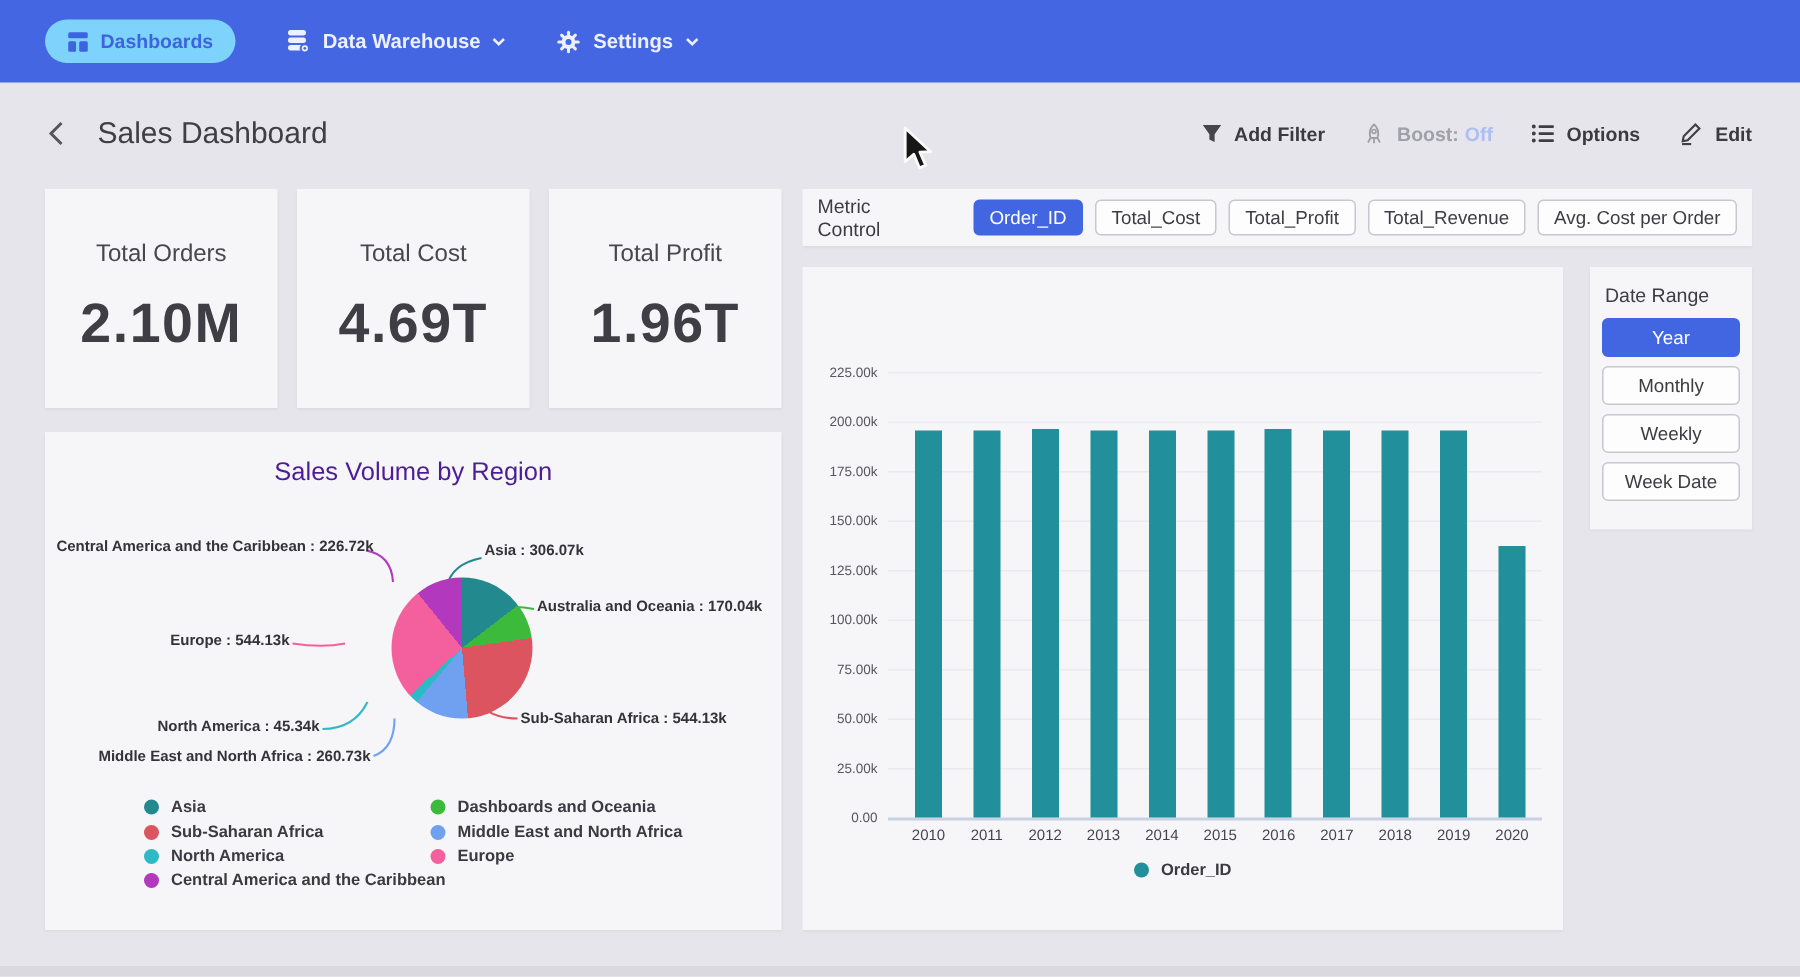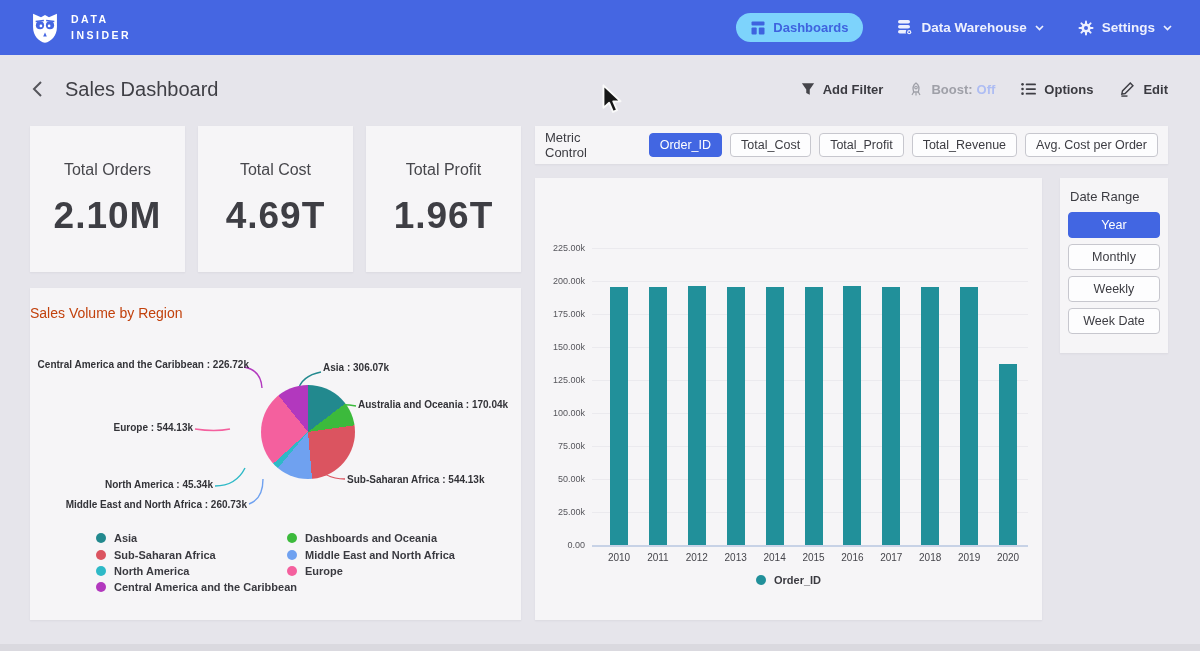--- a/index.html
+++ b/index.html
@@ -38,21 +38,21 @@
 
   
   .metric-strip { left:535px; top:126px; width:633px; height:38px; display:flex; align-items:center; padding:0 10px; gap:20px; }
   .metric-strip-label { font-size:13px; color:#3C3C42; margin-right:4px; }
   .pill-btn { background:#FDFDFE; border:1px solid #C7C7CE; border-radius:4px; padding:4px 10px;
               font-size:12.5px; color:#3C3C42; cursor:pointer; font-family:"Liberation Sans", sans-serif; white-space:nowrap; }
   .pill-btn.active { background:#4266E2; border-color:#4266E2; color:#fff; }
 
   
   .pie-card { left:30px; top:288px; width:491px; height:332px; }
-  .pie-title { position:absolute; top:17px; left:0; width:100%; font-size:14px; color:#c2410c; }
+  .pie-title { position:absolute; top:17px; left:0; width:100%; text-align:center; font-size:17px; color:#4c1d95; }
   .pie-disc { position:absolute; left:231px; top:385px; width:94px; height:94px; border-radius:50%; }
   .pie-label { position:absolute; font-size:10px; font-weight:bold; color:#333338; white-space:nowrap; }
   .leaders { position:absolute; left:30px; top:288px; width:491px; height:332px; pointer-events:none; }
   .pie-legend { position:absolute; left:30px; top:532px; width:491px; }
   .legend-item { position:absolute; display:flex; align-items:center; gap:8px; font-size:11px; font-weight:bold; color:#3A3A40; white-space:nowrap; }
   .legend-dot { width:10px; height:10px; border-radius:50%; flex:none; }
 
   
   .bar-card { left:535px; top:178px; width:507px; height:442px; }
   .bar-title { position:absolute; top:20px; left:0; width:100%; text-align:center; font-size:16px; color:#3E3E44; }
@@ -69,35 +69,20 @@
   .date-label { font-size:13px; color:#3C3C42; margin:2px 0 8px 2px; }
   .date-card .pill-btn { display:block; width:92px; padding:5px 0; text-align:center; margin-bottom:6px; }
 
   .footer-strip { position:absolute; left:0; bottom:0; width:1200px; height:7px; background:#DAD9DF; }
   .cursor { position:absolute; left:600px; top:84px; pointer-events:none; }
 </style>
 </head>
 <body>
 
 <header class="navbar">
-  <div class="brand">
-    <svg width="30" height="33" viewBox="0 0 26 29">
-      <path d="M2.5,2.5 L9.5,5.5 L13,3.5 L16.5,5.5 L23.5,2.5 L23.5,14 C23.5,22 18.5,26.5 13,28 C7.5,26.5 2.5,22 2.5,14 Z" fill="#ffffff"></path>
-      <circle cx="8.6" cy="12.5" r="3.6" fill="#4566E2"></circle>
-      <circle cx="17.4" cy="12.5" r="3.6" fill="#4566E2"></circle>
-      <circle cx="9.4" cy="13.1" r="1.2" fill="#ffffff"></circle>
-      <circle cx="16.6" cy="13.1" r="1.2" fill="#ffffff"></circle>
-      <path d="M4.8,9.2 L12,8.4 M21.2,9.2 L14,8.4" stroke="#4566E2" stroke-width="1.4"></path>
-      <path d="M13,19 L11.4,22.5 L14.6,22.5 Z" fill="#4566E2"></path>
-    </svg>
-    <div class="brand-text">
-      <div>DATA</div>
-      <div>INSIDER</div>
-    </div>
-  </div>
   <div class="nav-right">
     <button class="nav-pill">
       <svg width="14" height="14" viewBox="0 0 14 14">
         <rect x="0.5" y="0.5" width="13" height="4" rx="1" fill="#3E63DF"></rect>
         <rect x="0.5" y="6.5" width="5.2" height="7" rx="1" fill="#3E63DF"></rect>
         <rect x="7.8" y="6.5" width="5.7" height="7" rx="1" fill="#3E63DF"></rect>
       </svg>
       <span>Dashboards</span>
     </button>
     <div class="nav-item">

